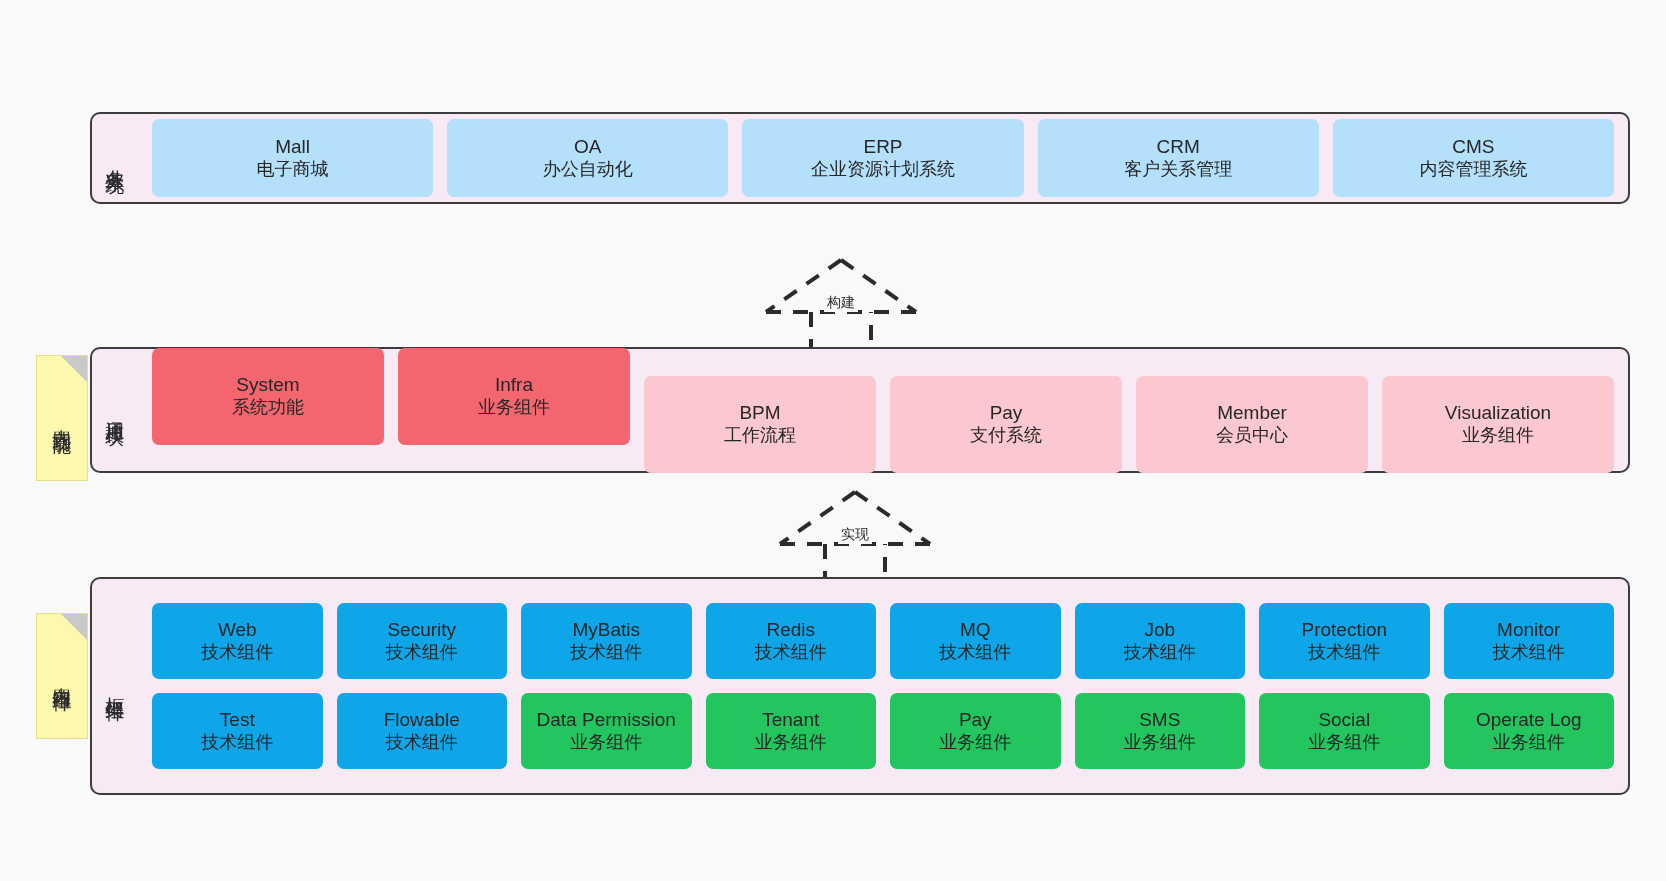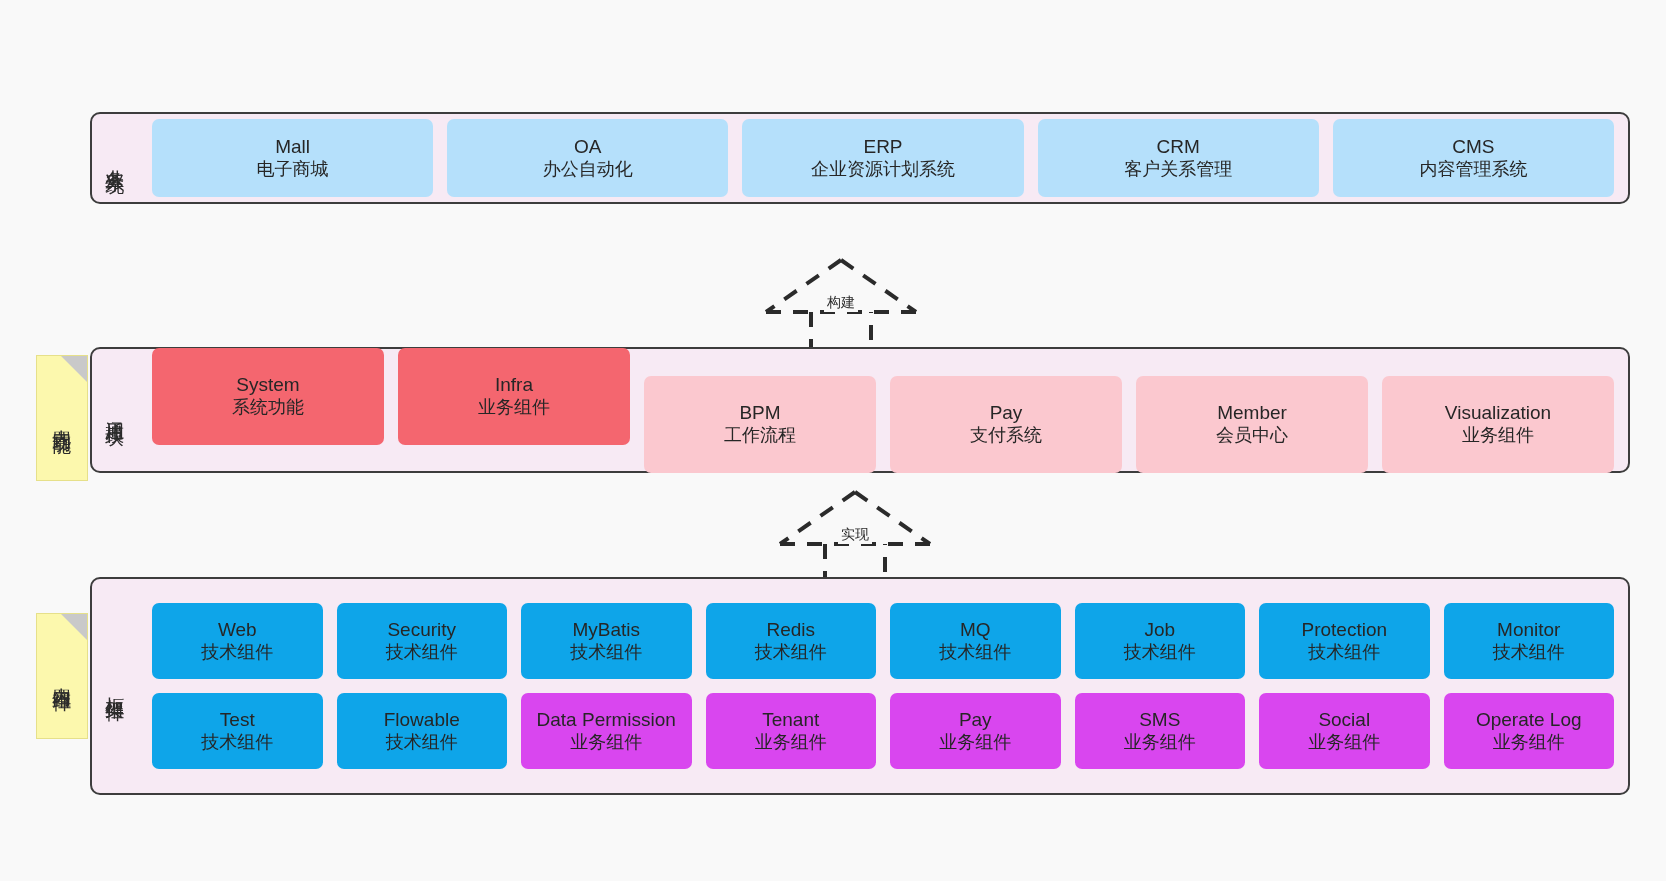--- a/index.html
+++ b/index.html
@@ -79,21 +79,21 @@
 
   .h-biz   { height: 78px; }
   .h-mod   { height: 97px; }
   .h-comp  { height: 76px; }
 
   
   .c-blue        { background: #b5e0fb; }
   .c-red         { background: #f4666f; }
   .c-pink        { background: #fbc8cf; margin-top: 28px; }
   .c-green       { background: #0ea5e9; }
-  .c-green-light { background: #d946ef; }
+  .c-green-light { background: #22c55e; }
 
   
   .note {
     position: absolute;
     background: #fcf8ad;
     border: 1px solid #e6e08a;
     box-sizing: border-box;
     display: flex;
     align-items: center;
     justify-content: center;

